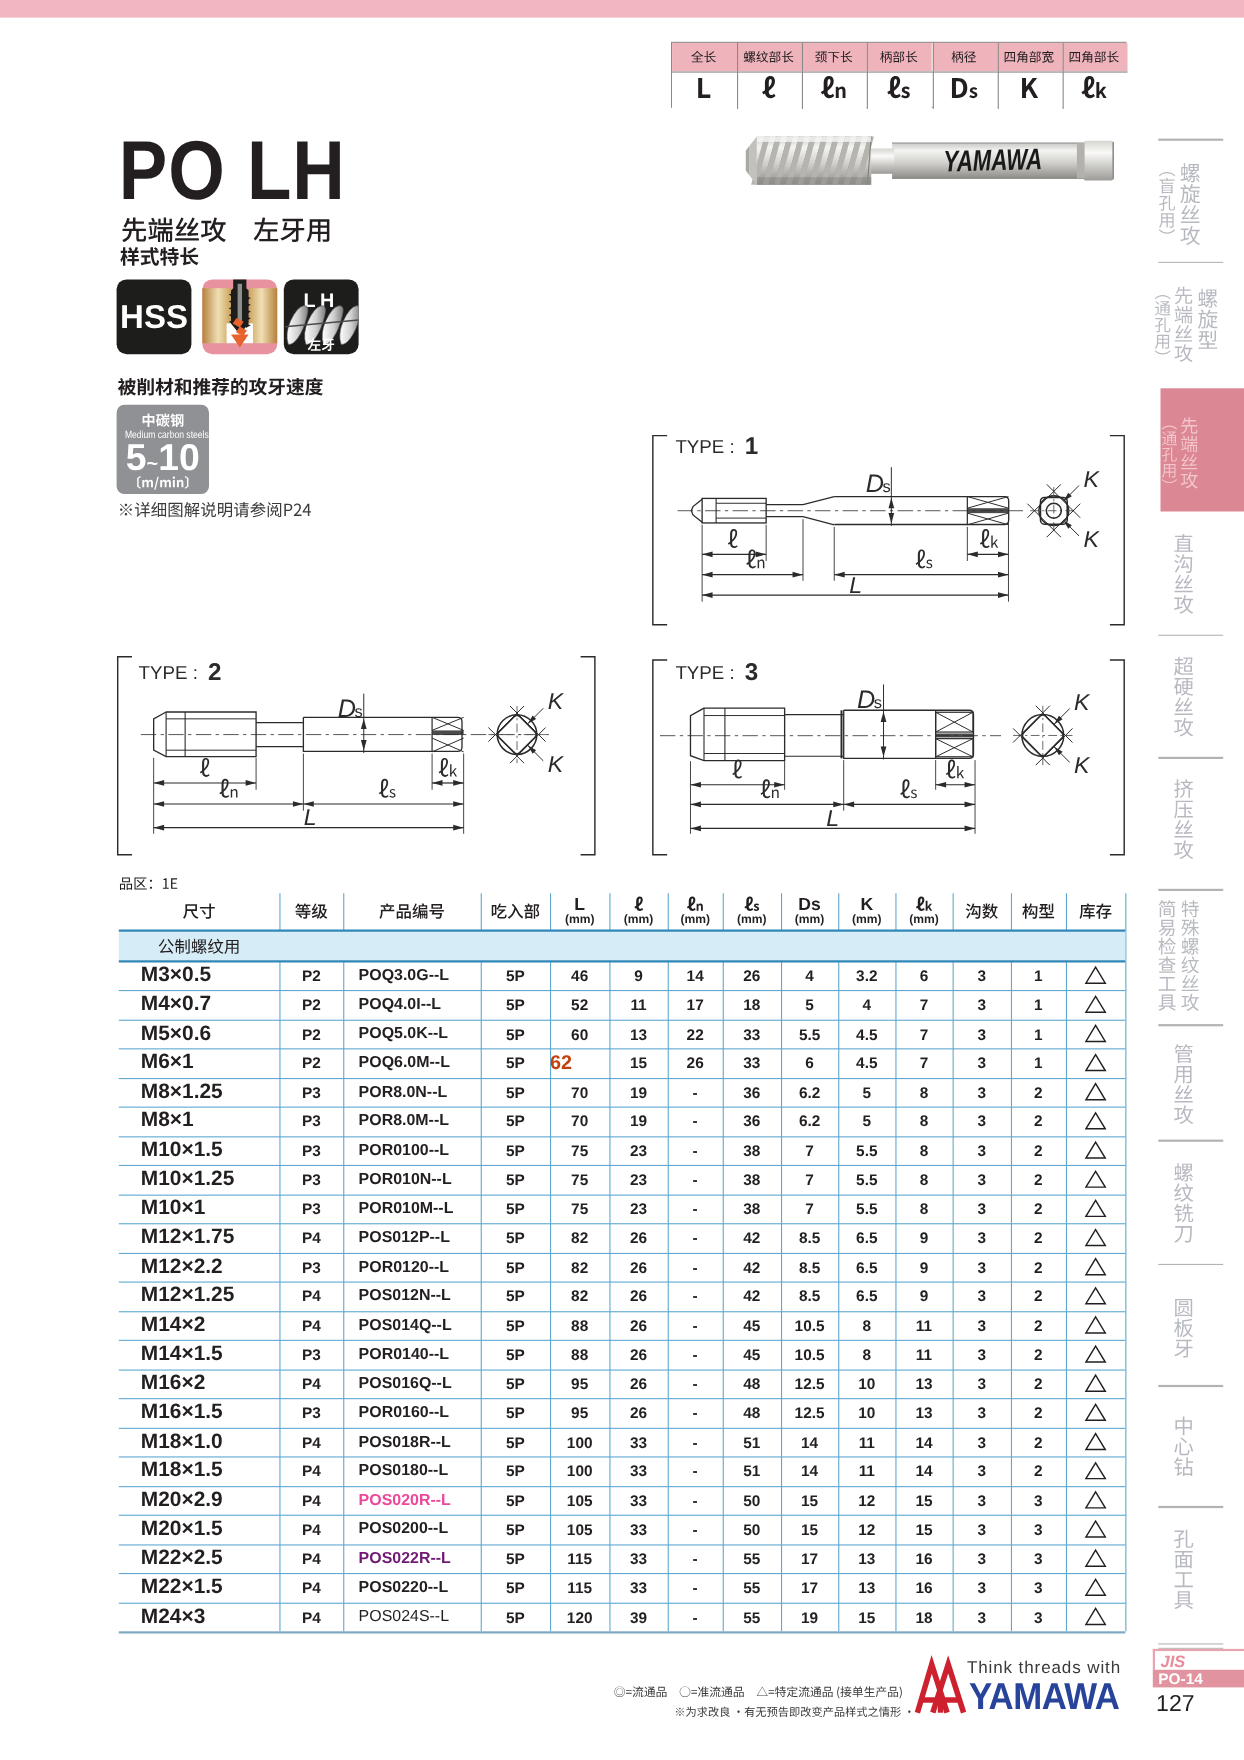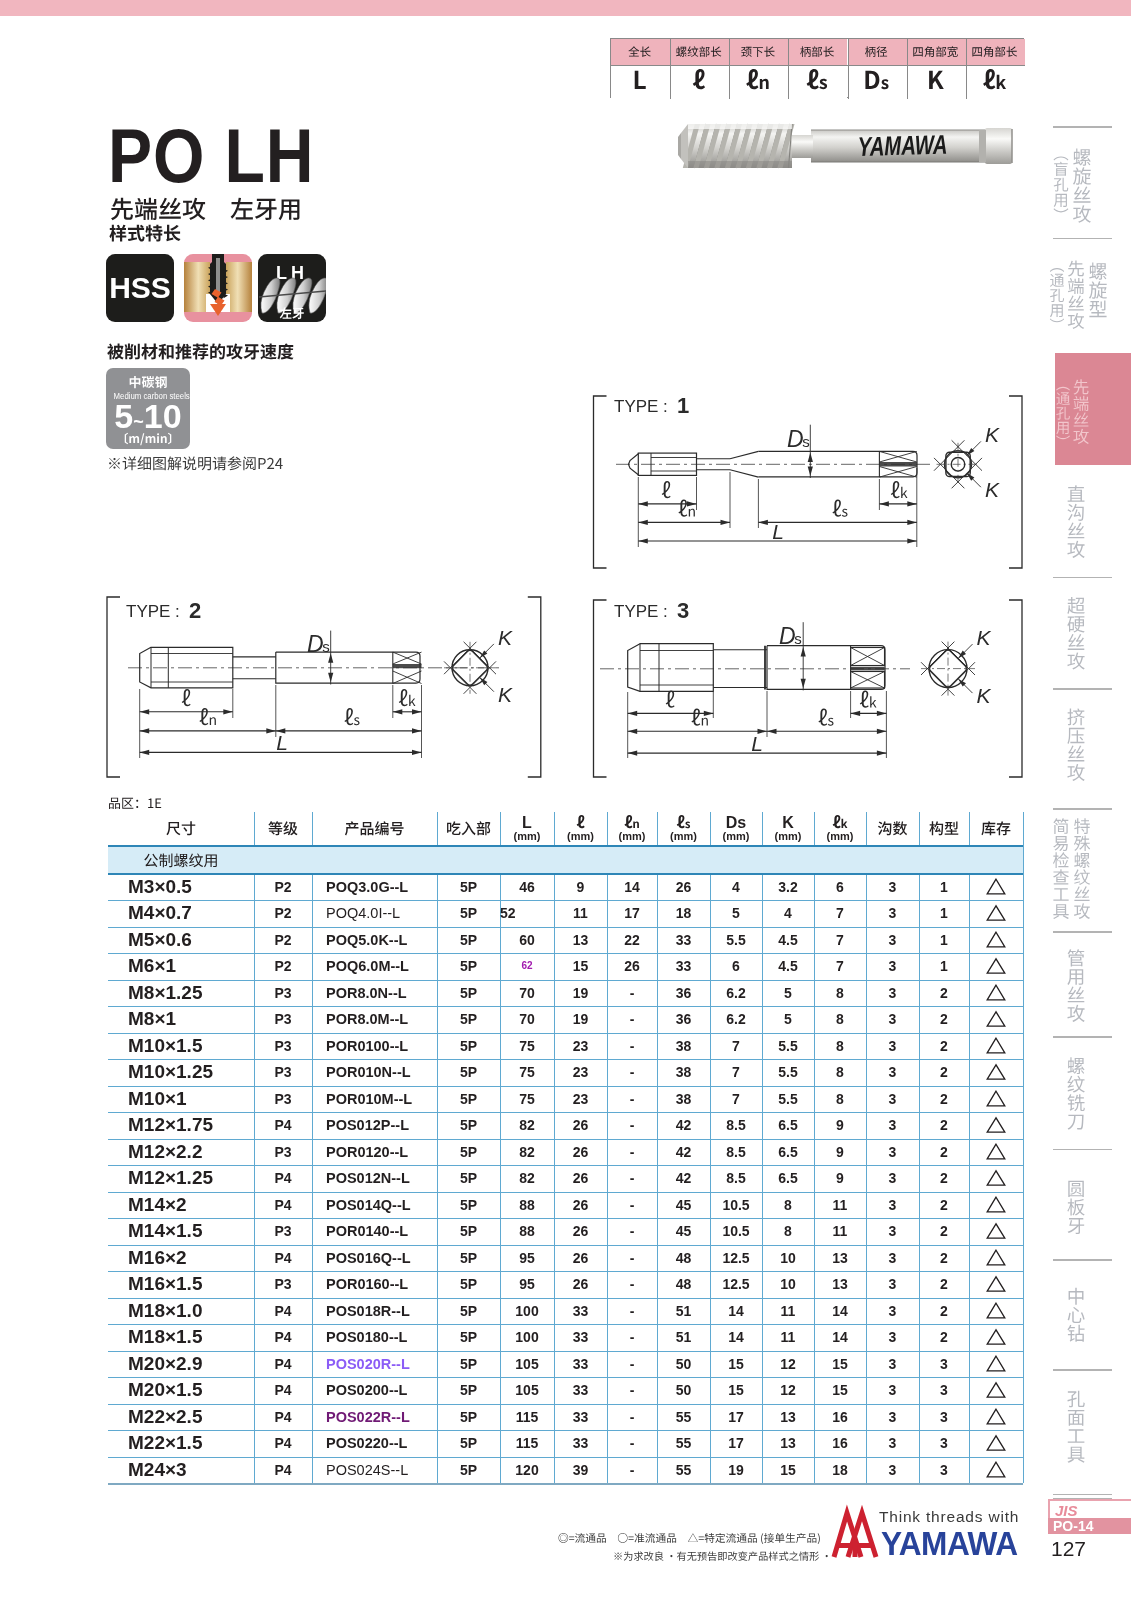--- a/index.html
+++ b/index.html
@@ -71,23 +71,23 @@
     <div style="position:absolute;left:554.0px;top:873.5px;width:53.0px;height:26.5px;line-height:26.5px;font-size:14px;font-weight:bold;text-align:center;color:#231f20">9</div>
     <div style="position:absolute;left:607.0px;top:873.5px;width:50.0px;height:26.5px;line-height:26.5px;font-size:14px;font-weight:bold;text-align:center;color:#231f20">14</div>
     <div style="position:absolute;left:657.0px;top:873.5px;width:53.0px;height:26.5px;line-height:26.5px;font-size:14px;font-weight:bold;text-align:center;color:#231f20">26</div>
     <div style="position:absolute;left:710.0px;top:873.5px;width:52.0px;height:26.5px;line-height:26.5px;font-size:14px;font-weight:bold;text-align:center;color:#231f20">4</div>
     <div style="position:absolute;left:762.0px;top:873.5px;width:52.0px;height:26.5px;line-height:26.5px;font-size:14px;font-weight:bold;text-align:center;color:#231f20">3.2</div>
     <div style="position:absolute;left:814.0px;top:873.5px;width:52.0px;height:26.5px;line-height:26.5px;font-size:14px;font-weight:bold;text-align:center;color:#231f20">6</div>
     <div style="position:absolute;left:866.0px;top:873.5px;width:53.0px;height:26.5px;line-height:26.5px;font-size:14px;font-weight:bold;text-align:center;color:#231f20">3</div>
     <div style="position:absolute;left:919.0px;top:873.5px;width:50.0px;height:26.5px;line-height:26.5px;font-size:14px;font-weight:bold;text-align:center;color:#231f20">1</div>
     <div style="position:absolute;left:128.0px;top:900.0px;width:130px;height:26.5px;line-height:26.5px;font-size:19px;font-weight:bold;color:#231f20">M4×0.7</div>
     <div style="position:absolute;left:254.0px;top:900.0px;width:58.0px;height:26.5px;line-height:26.5px;font-size:14px;font-weight:bold;text-align:center;color:#231f20">P2</div>
-    <div style="position:absolute;left:326.0px;top:900.0px;width:110px;height:19px;line-height:26.5px;font-size:14.5px;font-weight:normal;color:#231f20">POQ4.0I--L</div>
+    <div style="position:absolute;left:326.0px;top:900.0px;width:110px;height:19px;line-height:26.5px;font-size:14.5px;font-weight:bold;color:#231f20">POQ4.0I--L</div>
     <div style="position:absolute;left:437.0px;top:900.0px;width:63.0px;height:26.5px;line-height:26.5px;font-size:14px;font-weight:bold;text-align:center;color:#231f20">5P</div>
-    <div style="position:absolute;left:500.0px;top:900.0px;width:54.0px;height:26.5px;line-height:26.5px;font-size:14px;font-weight:bold;text-align:left;color:#231f20">52</div>
+    <div style="position:absolute;left:500.0px;top:900.0px;width:54.0px;height:26.5px;line-height:26.5px;font-size:14px;font-weight:bold;text-align:center;color:#231f20">52</div>
     <div style="position:absolute;left:554.0px;top:900.0px;width:53.0px;height:26.5px;line-height:26.5px;font-size:14px;font-weight:bold;text-align:center;color:#231f20">11</div>
     <div style="position:absolute;left:607.0px;top:900.0px;width:50.0px;height:26.5px;line-height:26.5px;font-size:14px;font-weight:bold;text-align:center;color:#231f20">17</div>
     <div style="position:absolute;left:657.0px;top:900.0px;width:53.0px;height:26.5px;line-height:26.5px;font-size:14px;font-weight:bold;text-align:center;color:#231f20">18</div>
     <div style="position:absolute;left:710.0px;top:900.0px;width:52.0px;height:26.5px;line-height:26.5px;font-size:14px;font-weight:bold;text-align:center;color:#231f20">5</div>
     <div style="position:absolute;left:762.0px;top:900.0px;width:52.0px;height:26.5px;line-height:26.5px;font-size:14px;font-weight:bold;text-align:center;color:#231f20">4</div>
     <div style="position:absolute;left:814.0px;top:900.0px;width:52.0px;height:26.5px;line-height:26.5px;font-size:14px;font-weight:bold;text-align:center;color:#231f20">7</div>
     <div style="position:absolute;left:866.0px;top:900.0px;width:53.0px;height:26.5px;line-height:26.5px;font-size:14px;font-weight:bold;text-align:center;color:#231f20">3</div>
     <div style="position:absolute;left:919.0px;top:900.0px;width:50.0px;height:26.5px;line-height:26.5px;font-size:14px;font-weight:bold;text-align:center;color:#231f20">1</div>
     <div style="position:absolute;left:128.0px;top:926.5px;width:130px;height:26.5px;line-height:26.5px;font-size:19px;font-weight:bold;color:#231f20">M5×0.6</div>
     <div style="position:absolute;left:254.0px;top:926.5px;width:58.0px;height:26.5px;line-height:26.5px;font-size:14px;font-weight:bold;text-align:center;color:#231f20">P2</div>
@@ -99,21 +99,21 @@
     <div style="position:absolute;left:657.0px;top:926.5px;width:53.0px;height:26.5px;line-height:26.5px;font-size:14px;font-weight:bold;text-align:center;color:#231f20">33</div>
     <div style="position:absolute;left:710.0px;top:926.5px;width:52.0px;height:26.5px;line-height:26.5px;font-size:14px;font-weight:bold;text-align:center;color:#231f20">5.5</div>
     <div style="position:absolute;left:762.0px;top:926.5px;width:52.0px;height:26.5px;line-height:26.5px;font-size:14px;font-weight:bold;text-align:center;color:#231f20">4.5</div>
     <div style="position:absolute;left:814.0px;top:926.5px;width:52.0px;height:26.5px;line-height:26.5px;font-size:14px;font-weight:bold;text-align:center;color:#231f20">7</div>
     <div style="position:absolute;left:866.0px;top:926.5px;width:53.0px;height:26.5px;line-height:26.5px;font-size:14px;font-weight:bold;text-align:center;color:#231f20">3</div>
     <div style="position:absolute;left:919.0px;top:926.5px;width:50.0px;height:26.5px;line-height:26.5px;font-size:14px;font-weight:bold;text-align:center;color:#231f20">1</div>
     <div style="position:absolute;left:128.0px;top:953.0px;width:130px;height:26.5px;line-height:26.5px;font-size:19px;font-weight:bold;color:#231f20">M6×1</div>
     <div style="position:absolute;left:254.0px;top:953.0px;width:58.0px;height:26.5px;line-height:26.5px;font-size:14px;font-weight:bold;text-align:center;color:#231f20">P2</div>
     <div style="position:absolute;left:326.0px;top:953.0px;width:110px;height:26.5px;line-height:26.5px;font-size:14.5px;font-weight:bold;color:#231f20">POQ6.0M--L</div>
     <div style="position:absolute;left:437.0px;top:953.0px;width:63.0px;height:26.5px;line-height:26.5px;font-size:14px;font-weight:bold;text-align:center;color:#231f20">5P</div>
-    <div style="position:absolute;left:500.0px;top:953.0px;width:54.0px;height:26.5px;line-height:26.5px;font-size:10px;font-weight:bold;text-align:center;color:#a21caf">62</div>
+    <div style="position:absolute;left:500.0px;top:953.0px;width:54.0px;height:26.5px;line-height:26.5px;font-size:18px;font-weight:bold;color:#c2410c">62</div>
     <div style="position:absolute;left:554.0px;top:953.0px;width:53.0px;height:26.5px;line-height:26.5px;font-size:14px;font-weight:bold;text-align:center;color:#231f20">15</div>
     <div style="position:absolute;left:607.0px;top:953.0px;width:50.0px;height:26.5px;line-height:26.5px;font-size:14px;font-weight:bold;text-align:center;color:#231f20">26</div>
     <div style="position:absolute;left:657.0px;top:953.0px;width:53.0px;height:26.5px;line-height:26.5px;font-size:14px;font-weight:bold;text-align:center;color:#231f20">33</div>
     <div style="position:absolute;left:710.0px;top:953.0px;width:52.0px;height:26.5px;line-height:26.5px;font-size:14px;font-weight:bold;text-align:center;color:#231f20">6</div>
     <div style="position:absolute;left:762.0px;top:953.0px;width:52.0px;height:26.5px;line-height:26.5px;font-size:14px;font-weight:bold;text-align:center;color:#231f20">4.5</div>
     <div style="position:absolute;left:814.0px;top:953.0px;width:52.0px;height:26.5px;line-height:26.5px;font-size:14px;font-weight:bold;text-align:center;color:#231f20">7</div>
     <div style="position:absolute;left:866.0px;top:953.0px;width:53.0px;height:26.5px;line-height:26.5px;font-size:14px;font-weight:bold;text-align:center;color:#231f20">3</div>
     <div style="position:absolute;left:919.0px;top:953.0px;width:50.0px;height:26.5px;line-height:26.5px;font-size:14px;font-weight:bold;text-align:center;color:#231f20">1</div>
     <div style="position:absolute;left:128.0px;top:979.5px;width:130px;height:26.5px;line-height:26.5px;font-size:19px;font-weight:bold;color:#231f20">M8×1.25</div>
     <div style="position:absolute;left:254.0px;top:979.5px;width:58.0px;height:26.5px;line-height:26.5px;font-size:14px;font-weight:bold;text-align:center;color:#231f20">P3</div>
@@ -292,21 +292,21 @@
     <div style="position:absolute;left:554.0px;top:1324.0px;width:53.0px;height:26.5px;line-height:26.5px;font-size:14px;font-weight:bold;text-align:center;color:#231f20">33</div>
     <div style="position:absolute;left:607.0px;top:1324.0px;width:50.0px;height:26.5px;line-height:26.5px;font-size:14px;font-weight:bold;text-align:center;color:#231f20">-</div>
     <div style="position:absolute;left:657.0px;top:1324.0px;width:53.0px;height:26.5px;line-height:26.5px;font-size:14px;font-weight:bold;text-align:center;color:#231f20">51</div>
     <div style="position:absolute;left:710.0px;top:1324.0px;width:52.0px;height:26.5px;line-height:26.5px;font-size:14px;font-weight:bold;text-align:center;color:#231f20">14</div>
     <div style="position:absolute;left:762.0px;top:1324.0px;width:52.0px;height:26.5px;line-height:26.5px;font-size:14px;font-weight:bold;text-align:center;color:#231f20">11</div>
     <div style="position:absolute;left:814.0px;top:1324.0px;width:52.0px;height:26.5px;line-height:26.5px;font-size:14px;font-weight:bold;text-align:center;color:#231f20">14</div>
     <div style="position:absolute;left:866.0px;top:1324.0px;width:53.0px;height:26.5px;line-height:26.5px;font-size:14px;font-weight:bold;text-align:center;color:#231f20">3</div>
     <div style="position:absolute;left:919.0px;top:1324.0px;width:50.0px;height:26.5px;line-height:26.5px;font-size:14px;font-weight:bold;text-align:center;color:#231f20">2</div>
     <div style="position:absolute;left:128.0px;top:1350.5px;width:130px;height:26.5px;line-height:26.5px;font-size:19px;font-weight:bold;color:#231f20">M20×2.9</div>
     <div style="position:absolute;left:254.0px;top:1350.5px;width:58.0px;height:26.5px;line-height:26.5px;font-size:14px;font-weight:bold;text-align:center;color:#231f20">P4</div>
-    <div style="position:absolute;left:326.0px;top:1350.5px;width:110px;height:26.5px;line-height:26.5px;font-size:14.5px;font-weight:bold;color:#8b5cf6">POS020R--L</div>
+    <div style="position:absolute;left:326.0px;top:1350.5px;width:110px;height:26.5px;line-height:26.5px;font-size:14.5px;font-weight:bold;color:#ec4899">POS020R--L</div>
     <div style="position:absolute;left:437.0px;top:1350.5px;width:63.0px;height:26.5px;line-height:26.5px;font-size:14px;font-weight:bold;text-align:center;color:#231f20">5P</div>
     <div style="position:absolute;left:500.0px;top:1350.5px;width:54.0px;height:26.5px;line-height:26.5px;font-size:14px;font-weight:bold;text-align:center;color:#231f20">105</div>
     <div style="position:absolute;left:554.0px;top:1350.5px;width:53.0px;height:26.5px;line-height:26.5px;font-size:14px;font-weight:bold;text-align:center;color:#231f20">33</div>
     <div style="position:absolute;left:607.0px;top:1350.5px;width:50.0px;height:26.5px;line-height:26.5px;font-size:14px;font-weight:bold;text-align:center;color:#231f20">-</div>
     <div style="position:absolute;left:657.0px;top:1350.5px;width:53.0px;height:26.5px;line-height:26.5px;font-size:14px;font-weight:bold;text-align:center;color:#231f20">50</div>
     <div style="position:absolute;left:710.0px;top:1350.5px;width:52.0px;height:26.5px;line-height:26.5px;font-size:14px;font-weight:bold;text-align:center;color:#231f20">15</div>
     <div style="position:absolute;left:762.0px;top:1350.5px;width:52.0px;height:26.5px;line-height:26.5px;font-size:14px;font-weight:bold;text-align:center;color:#231f20">12</div>
     <div style="position:absolute;left:814.0px;top:1350.5px;width:52.0px;height:26.5px;line-height:26.5px;font-size:14px;font-weight:bold;text-align:center;color:#231f20">15</div>
     <div style="position:absolute;left:866.0px;top:1350.5px;width:53.0px;height:26.5px;line-height:26.5px;font-size:14px;font-weight:bold;text-align:center;color:#231f20">3</div>
     <div style="position:absolute;left:919.0px;top:1350.5px;width:50.0px;height:26.5px;line-height:26.5px;font-size:14px;font-weight:bold;text-align:center;color:#231f20">3</div>

